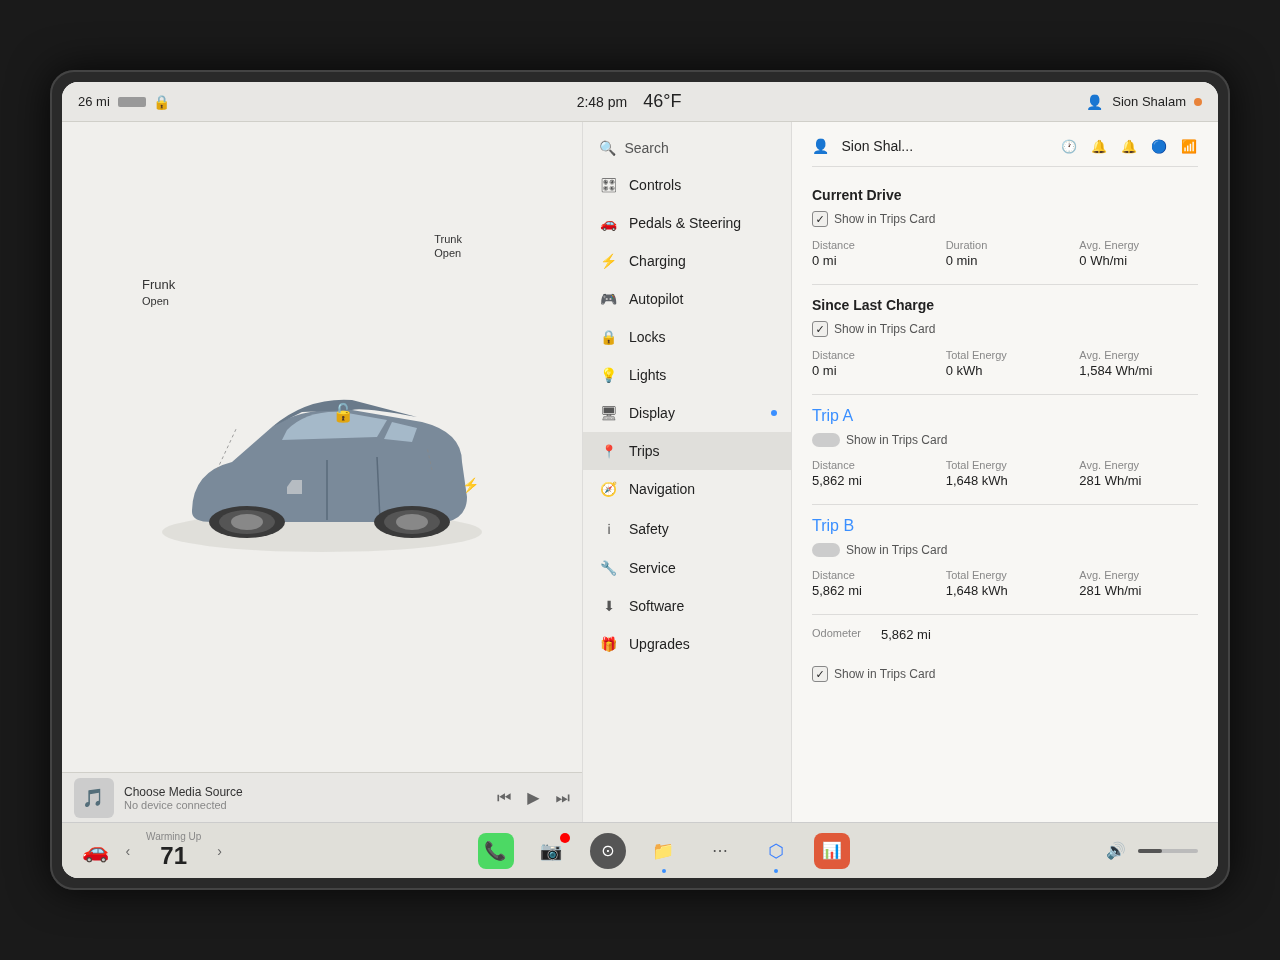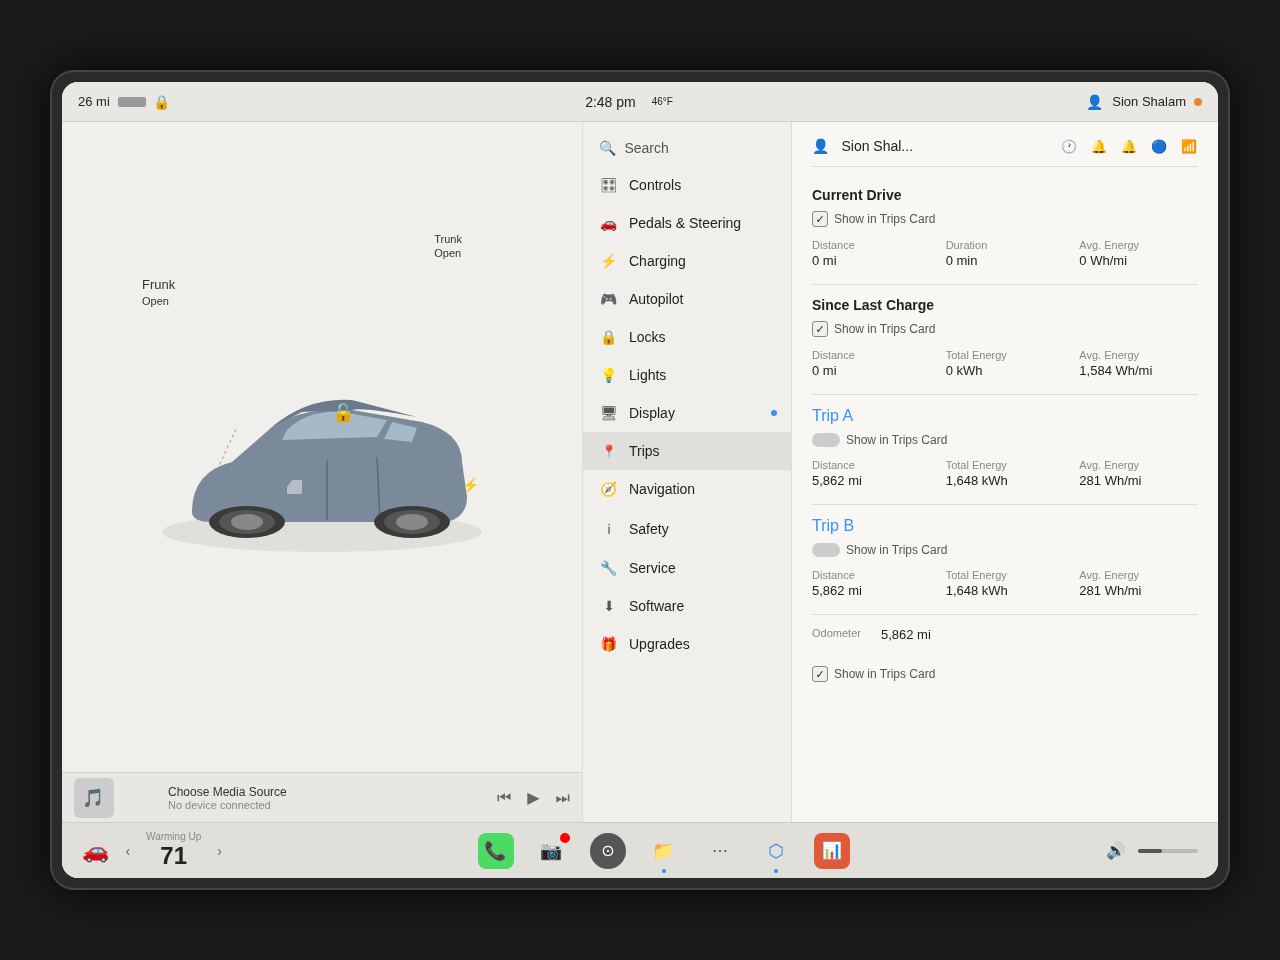--- a/index.html
+++ b/index.html
@@ -63,21 +63,21 @@
       justify-content: center;
       align-items: center;
       gap: 16px;
     }
     .status-time {
       font-size: 14px;
       font-weight: 500;
       color: #222;
     }
     .status-temp {
-      font-size: 10px;
+      font-size: 18px;
       color: #222;
     }
     .status-right {
       display: flex;
       align-items: center;
       gap: 8px;
     }
     .status-user {
       font-size: 13px;
       font-weight: 500;
@@ -308,21 +308,20 @@
       border-radius: 6px;
       display: flex;
       align-items: center;
       justify-content: center;
       font-size: 18px;
       color: #888;
       flex-shrink: 0;
     }
     .media-info {
       flex: 1;
-      margin-left: 44px;
     }
     .media-title {
       font-size: 12px;
       color: #333;
       font-weight: 500;
     }
     .media-sub {
       font-size: 11px;
       color: #888;
     }

